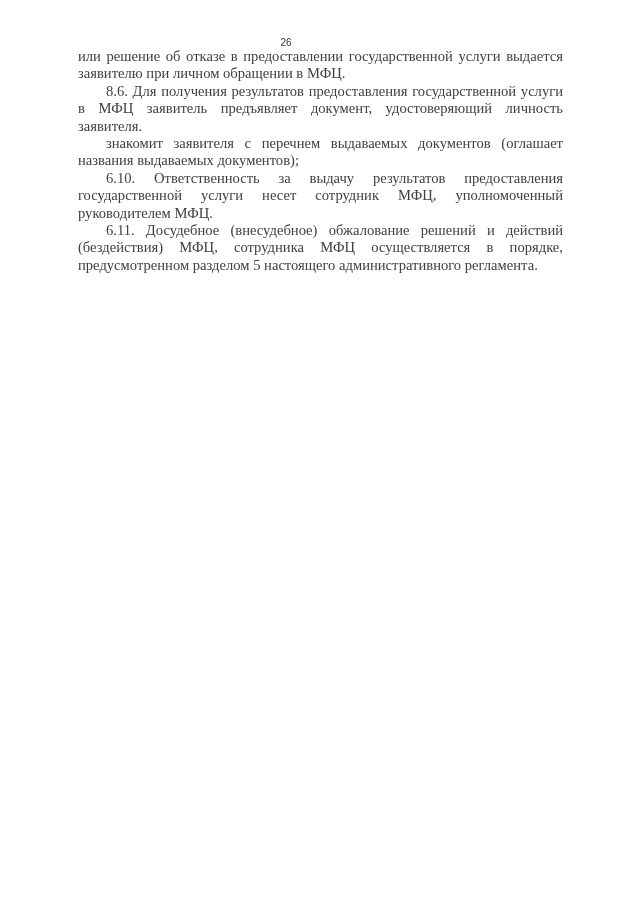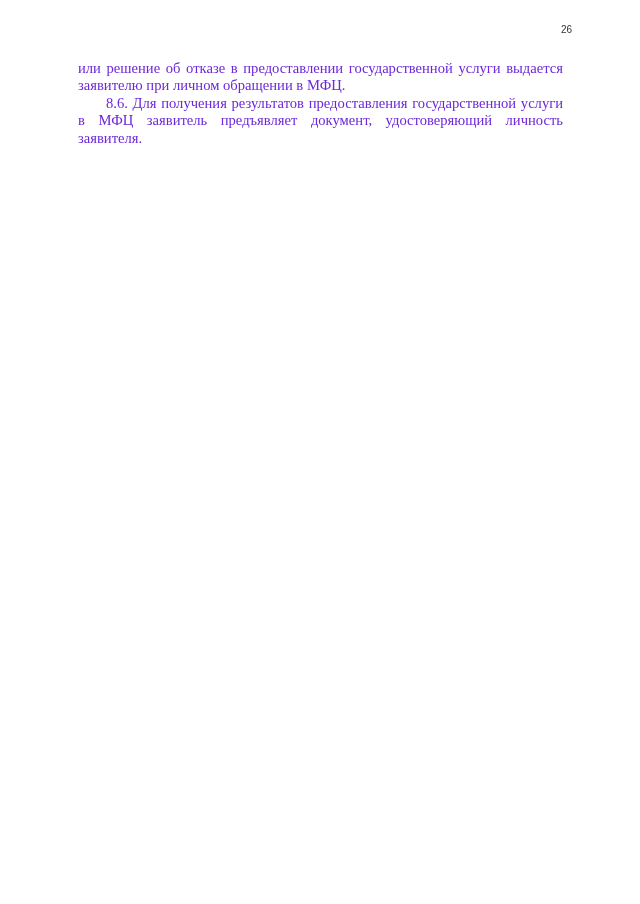--- a/index.html
+++ b/index.html
@@ -1,29 +1,32 @@
 <!DOCTYPE html>
 <html><head>
 <meta charset="utf-8">
 <style>
   html, body { margin: 0; padding: 0; background: #ffffff; }
   body { width: 640px; height: 904px; position: relative; overflow: hidden; }
   .page-number {
-    position: absolute; top: 24px; left: 0; width: 572px; text-align: right;
+    position: absolute; top: 37px; left: 0; width: 572px; text-align: center;
     font-family: "Liberation Sans", sans-serif; font-size: 10px; color: #333;
   }
   .content {
-    position: absolute; top: 60px; left: 78px; width: 485px;
+    position: absolute; top: 48px; left: 78px; width: 485px;
     font-family: "Liberation Serif", serif; font-size: 14.6px; line-height: 17.4px;
-    color: #6d28d9; text-align: justify;
+    color: #404040; text-align: justify;
   }
   .content p { margin: 0; }
   .content p.indent { text-indent: 28px; }
 </style>
 </head>
 <body>
 
 <div class="page-number">26</div>
 
 <div class="content">
   <p>или решение об отказе в предоставлении государственной услуги выдается заявителю при личном обращении в МФЦ.</p>
   <p class="indent">8.6. Для получения результатов предоставления государственной услуги в МФЦ заявитель предъявляет документ, удостоверяющий личность заявителя.</p>
+  <p class="indent">знакомит заявителя с перечнем выдаваемых документов (оглашает названия выдаваемых документов);</p>
+  <p class="indent">6.10. Ответственность за выдачу результатов предоставления государственной услуги несет сотрудник МФЦ, уполномоченный руководителем МФЦ.</p>
+  <p class="indent">6.11. Досудебное (внесудебное) обжалование решений и действий (бездействия) МФЦ, сотрудника МФЦ осуществляется в порядке, предусмотренном разделом 5 настоящего административного регламента.</p>
 </div>
 
 </body></html>

